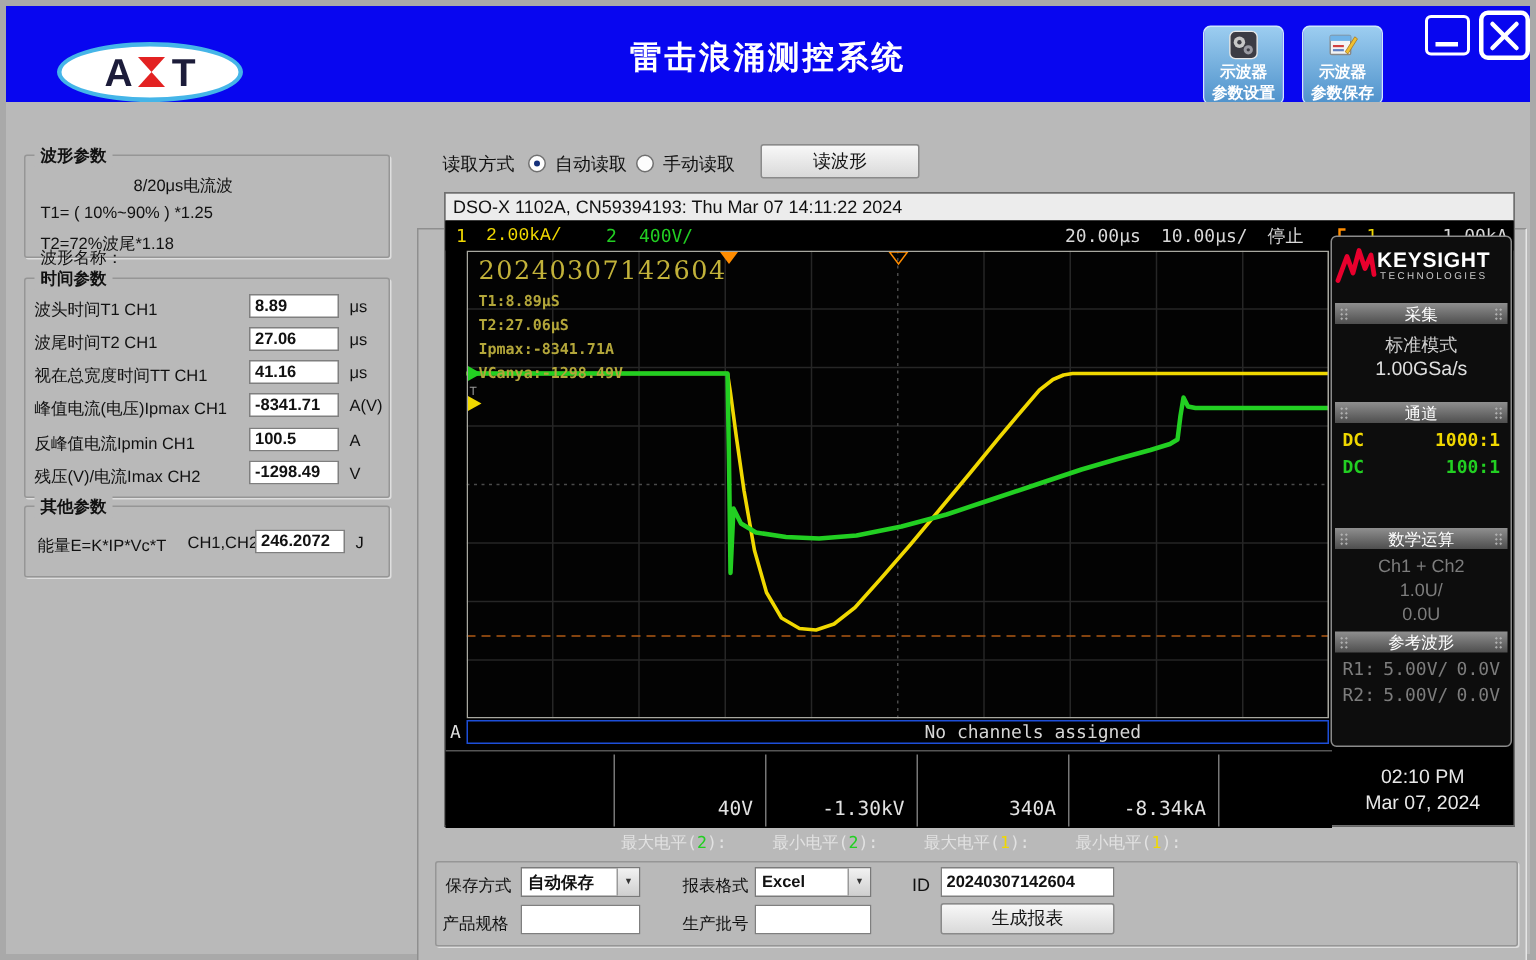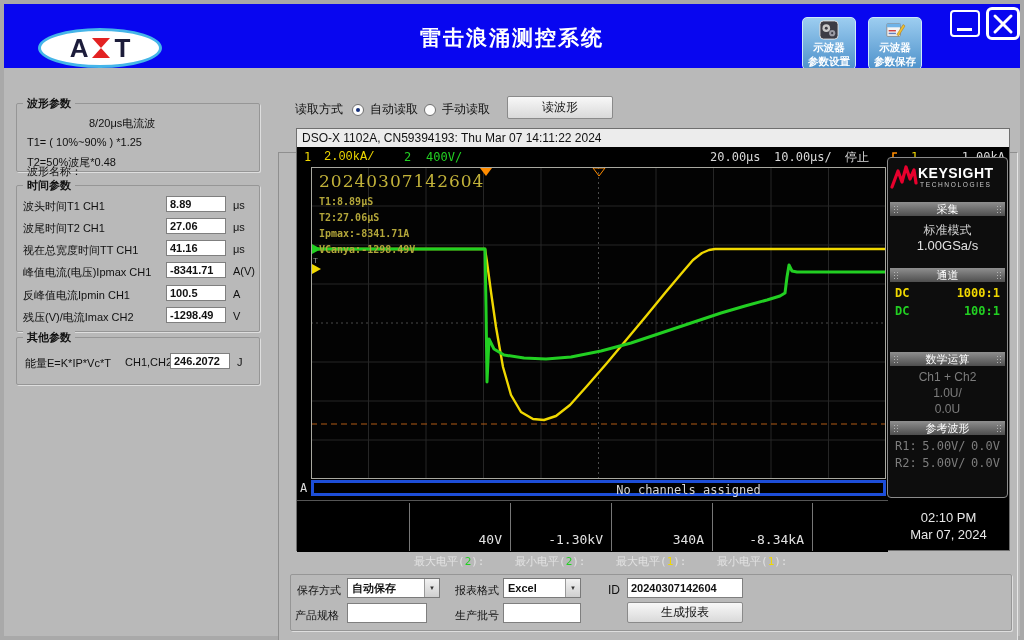--- a/index.html
+++ b/index.html
@@ -50,21 +50,21 @@
   #scope-status{position:absolute;left:0;top:18px;width:712px;height:20px;background:#000;
     font-family:"DejaVu Sans Mono",monospace;font-size:12px;line-height:20px;}
   #scope-status span{position:absolute;white-space:nowrap;}
   .ylw{color:var(--ch1,#f0d800);} .grn{color:var(--ch2,#22cf22);} .wht{color:#d8d8d8;}
   #graticule{position:absolute;left:14px;top:38px;width:575px;height:312px;background:#030303;}
   #wave-svg{position:absolute;left:0;top:0;}
   #overlay{position:absolute;left:8px;top:4px;color:#c2b23a;font-family:"DejaVu Serif",serif;}
   #overlay .oid{font-size:17px;letter-spacing:1px;}
   #overlay .oline{font-family:"DejaVu Sans Mono",monospace;font-size:10px;font-weight:bold;margin-top:5px;color:#b3a63a;}
   #arow-label{position:absolute;left:3px;top:352px;color:#ddd;font-family:"DejaVu Sans Mono",monospace;font-size:12px;}
-  #arow-box{position:absolute;left:14px;top:351px;width:575px;height:16px;border:3px solid #1d4ed8;
+  #arow-box{position:absolute;left:14px;top:351px;width:575px;height:16px;border:1px solid #1d4ed8;
     color:#d6d6d6;font-family:"DejaVu Sans Mono",monospace;font-size:12px;line-height:14px;text-align:center;padding-left:180px;}
   #meas-strip{position:absolute;left:0;top:371px;width:591px;height:52px;border-top:1px solid #555;background:#000;}
   .mcell{position:absolute;top:2px;width:101px;height:48px;border-left:1px solid #777;color:#e2e2e2;
     font-family:"DejaVu Sans Mono",monospace;}
   .mlabel{font-size:11px;padding:3px 0 0 4px;white-space:nowrap;margin-top:48px;}
   .mval{position:absolute;right:8px;bottom:4px;font-size:13px;}
   .ch1c{color:var(--ch1,#f0d800);} .ch2c{color:var(--ch2,#22cf22);}
 
   
   #kpanel{position:absolute;left:590px;top:28px;width:121px;height:341px;background:#0d0d0d;border:1px solid #8b8b8b;border-radius:4px;}
@@ -136,21 +136,21 @@
     </div>
   </div>
 
   <div id="main">
 
     <div class="gbox" style="left:12px;top:35px;width:244px;height:69px;">
       <span class="glabel">波形参数</span>
       <span class="plabel" style="left:10px;top:12px;margin-top:48px;">波形名称：</span>
       <span class="plabel" style="left:72px;top:12px;">8/20μs电流波</span>
       <span class="plabel" style="left:10px;top:32px;">T1= ( 10%~90% ) *1.25</span>
-      <span class="plabel" style="left:10px;top:51px;">T2=50%波尾*0.48</span>
+      <span class="plabel" style="left:10px;top:51px;">T2=72%波尾*1.18</span>
     </div>
 
     <div class="gbox" style="left:12px;top:117px;width:244px;height:147px;">
       <span class="glabel">时间参数</span>
       <span class="plabel" style="left:6px;top:13px;">波头时间T1 CH1</span>
       <input class="pinput" style="left: 149px; top: 10px; width: 60px;" value="8.89">
       <span class="punit" style="left:216px;top:13px;">μs</span>
       <span class="plabel" style="left:6px;top:35px;">波尾时间T2 CH1</span>
       <input class="pinput" style="left: 149px; top: 32px; width: 60px;" value="27.06">
       <span class="punit" style="left:216px;top:35px;">μs</span>
@@ -302,21 +302,21 @@
     </div>
 
     <div id="kclock">
       <div>02:10 PM</div>
       <div>Mar 07, 2024</div>
     </div>
   </div>
 
   <div id="form-box"></div>
   <span class="plabel" style="left:297px;top:583px;">保存方式</span>
-  <div class="combo" style="left:347px;top:578px;width:93px;">
+  <div class="combo" style="left:347px;top:578px;width:80px;">
     <span>自动保存</span>
     <span class="arr">▼</span>
   </div>
   <span class="plabel" style="left:455px;top:583px;">报表格式</span>
   <div class="combo" style="left:503px;top:578px;width:78px;">
     <span>Excel</span>
     <span class="arr">▼</span>
   </div>
   <span class="plabel" style="left:608px;top:583px;font-size:12px;">ID</span>
   <input class="pinput" style="left: 627px; top: 578px; width: 116px; height: 20px;" value="20240307142604">

